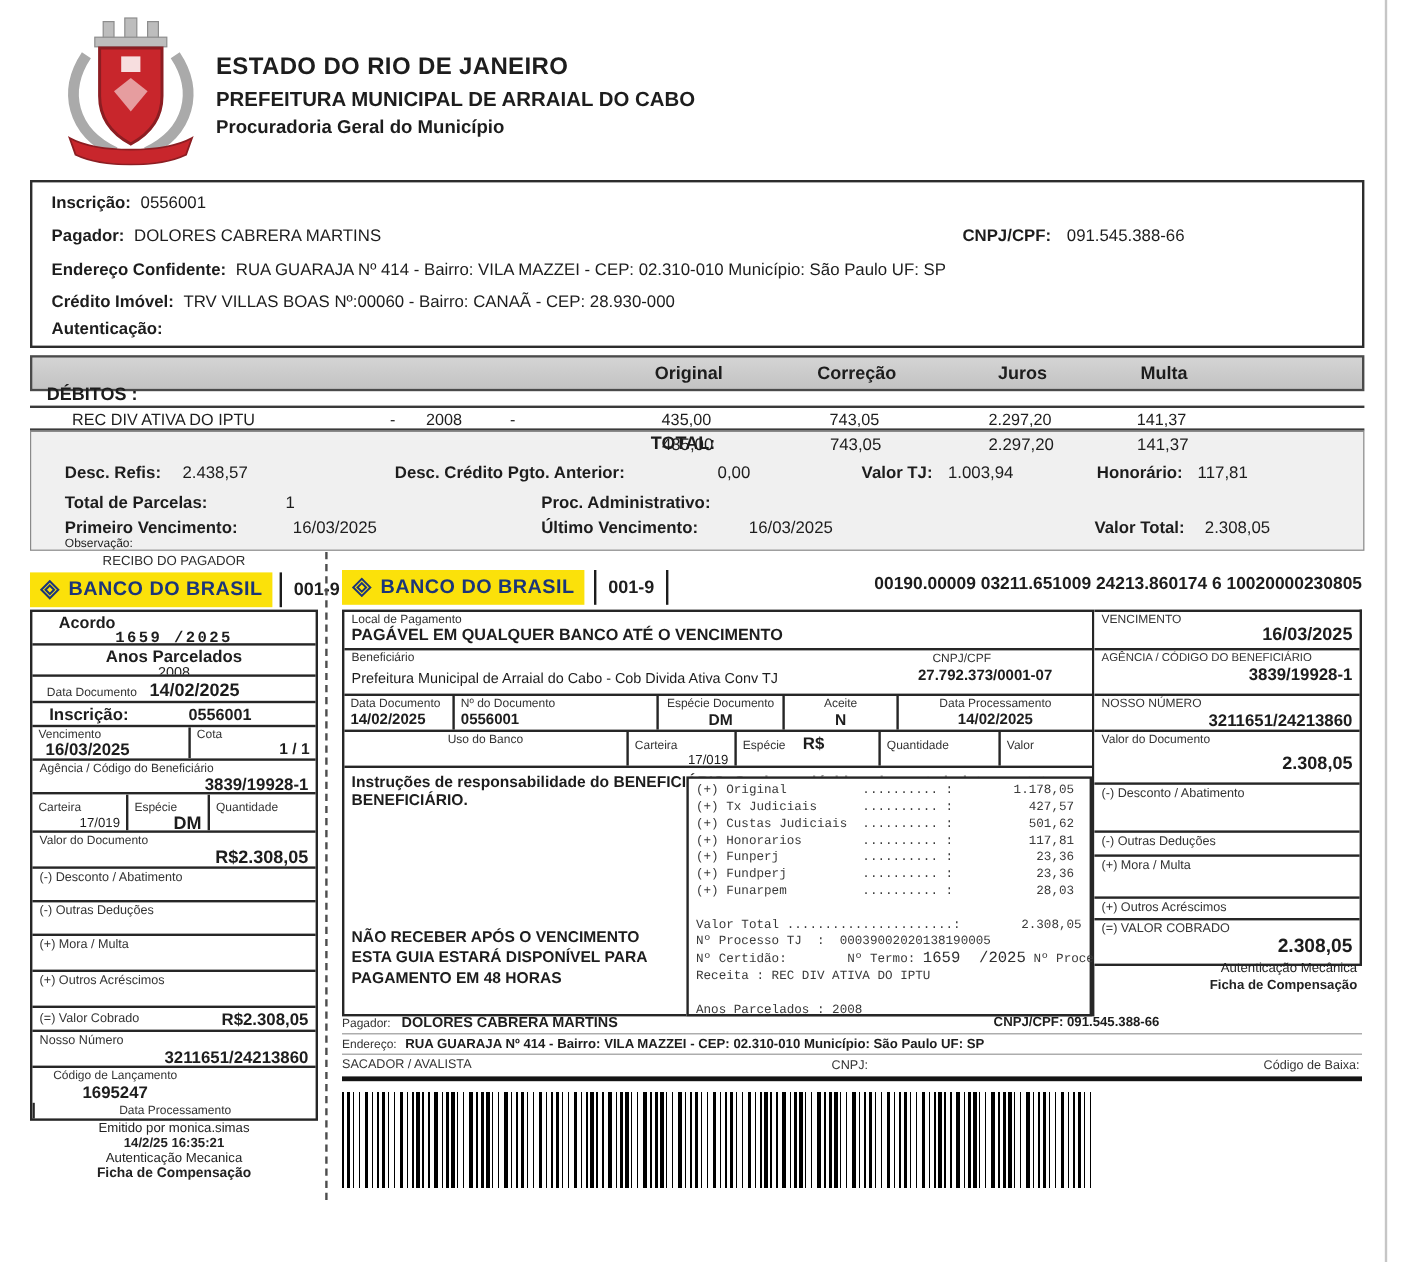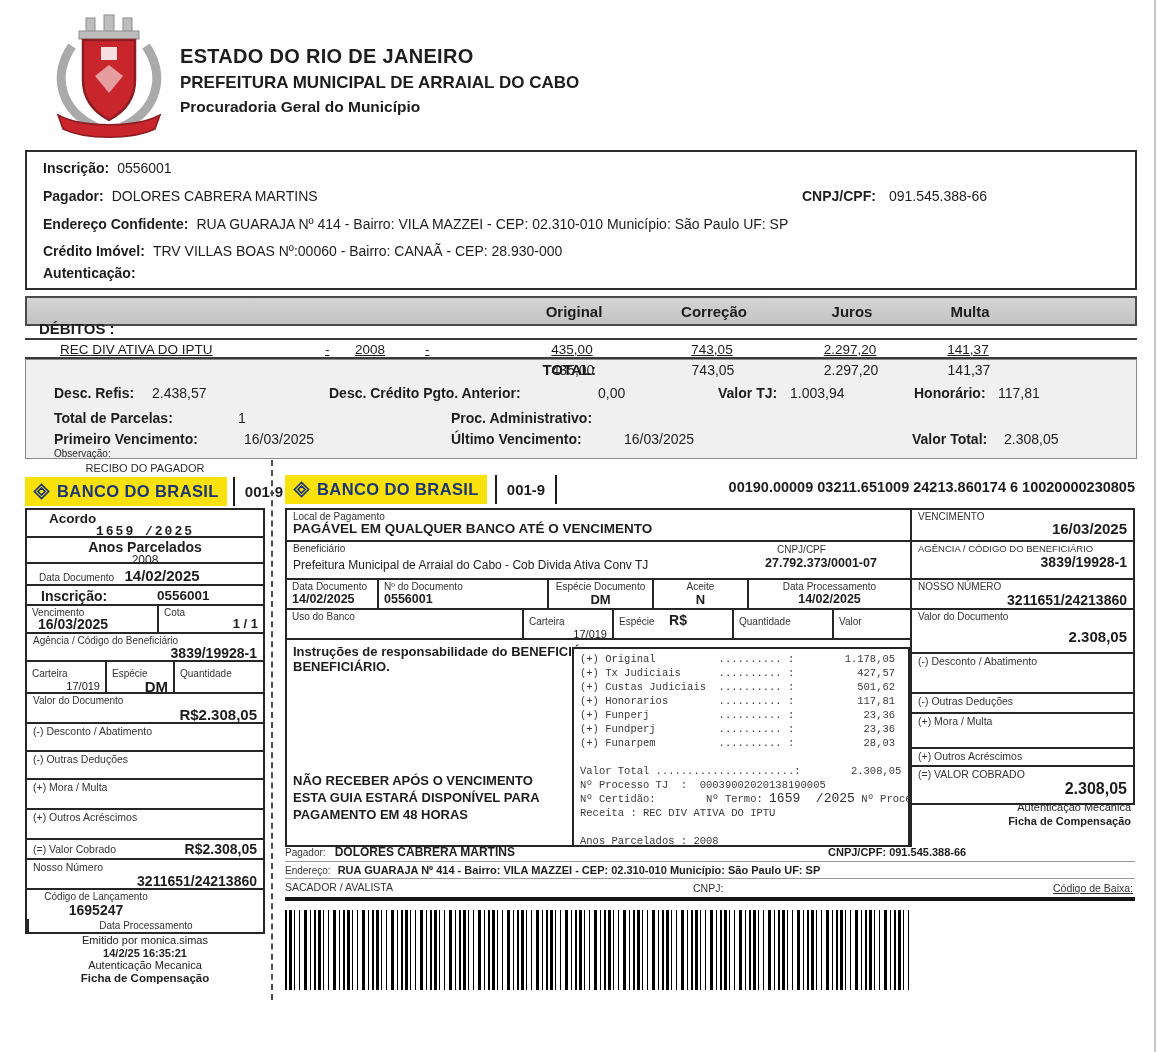--- a/index.html
+++ b/index.html
@@ -31,21 +31,21 @@
   .debbar { left:25px; top:296px; width:1112px; height:30px;
             background:linear-gradient(#d4d4d4,#c3c3c3); border:2px solid #4a4a4a; }
   .debbar .t { position:absolute; left:12px; top:22px; font-size:15px; font-weight:700; }
   .colA { left:477px; width:140px; } .colB { left:617px; width:140px; }
   .colC { left:755px; width:140px; } .colD { left:873px; width:140px; }
   .hcol { position:absolute; top:5px; font-size:15px; font-weight:700; text-align:center; }
 
   
   .debrow { left:25px; top:338px; width:1112px; height:21px; background:#fff;
             border-top:2px solid #3a3a3a; border-bottom:2px solid #3a3a3a; font-size:13.5px; }
-  .debrow span { position:absolute; top:2px;text-decoration:underline; }
+  .debrow span { position:absolute; top:2px; }
   .ncol { text-align:center; }
 
   
   .sum { left:25px; top:359px; width:1112px; height:100px; background:#f0f0f0;
          border:1px solid #8a8a8a; font-size:14px; }
   .sum span { position:absolute; white-space:nowrap; }
   .sum .lb { font-weight:700; }
 
   
   .recibo-title { left:25px; top:462px; width:240px; text-align:center; font-size:11px; color:#2c2c2c; }
@@ -340,21 +340,21 @@
       <div class="cell ctr" style="width:95px;">
         <div class="sl">Aceite</div>
         <div class="b" style="font-size:13px;">N</div>
       </div>
       <div class="cell ctr" style="flex:1;">
         <div class="sl">Data Processamento</div>
         <div class="b" style="font-size:12.5px;">14/02/2025</div>
       </div>
     </div>
     <div class="lrow cells" style="height:30px;padding:0;">
-      <div class="cell" style="width:235px;">
+      <div class="cell" style="width:235px;text-align:center;">
         <div class="sl">Uso do Banco</div>
       </div>
       <div class="cell" style="width:90px;">
         <span class="sl">Carteira</span>
         <div class="r" style="font-size:11px;margin-top:-1px;">17/019</div>
       </div>
       <div class="cell" style="width:120px;">
         <span class="sl">Espécie</span>
         <span class="b" style="font-size:14px;margin-left:10px;">R$</span>
       </div>
@@ -440,19 +440,19 @@
       <span class="b" style="font-size:12px;margin-left:6px;">DOLORES CABRERA MARTINS</span>
       <span class="abs b" style="left:543px;top:3px;font-size:11px;"><span>CNPJ/CPF:</span> <span>091.545.388-66</span></span>
     </div>
     <div class="brow">
       <span style="font-size:10px;color:#333;">Endereço:</span>
       <span class="b" style="font-size:11px;margin-left:4px;">RUA GUARAJA Nº 414 - Bairro: VILA MAZZEI - CEP: 02.310-010 Município: São Paulo UF: SP</span>
     </div>
     <div class="brow last">
       <span style="font-size:10.5px;color:#333;">SACADOR / AVALISTA</span>
       <span class="abs" style="left:408px;top:3px;font-size:10.5px;color:#333;">CNPJ:</span>
-      <span class="abs" style="right:2px;top:3px;font-size:10.5px;color:#333;text-decoration:underline;">Código de Baixa:</span>
+      <span class="abs" style="right:2px;top:3px;font-size:10.5px;color:#333;">Código de Baixa:</span>
     </div>
     <div class="rule"></div>
     <div class="barcode"></div>
   </div>
 
 </div>
 
 </body></html>

